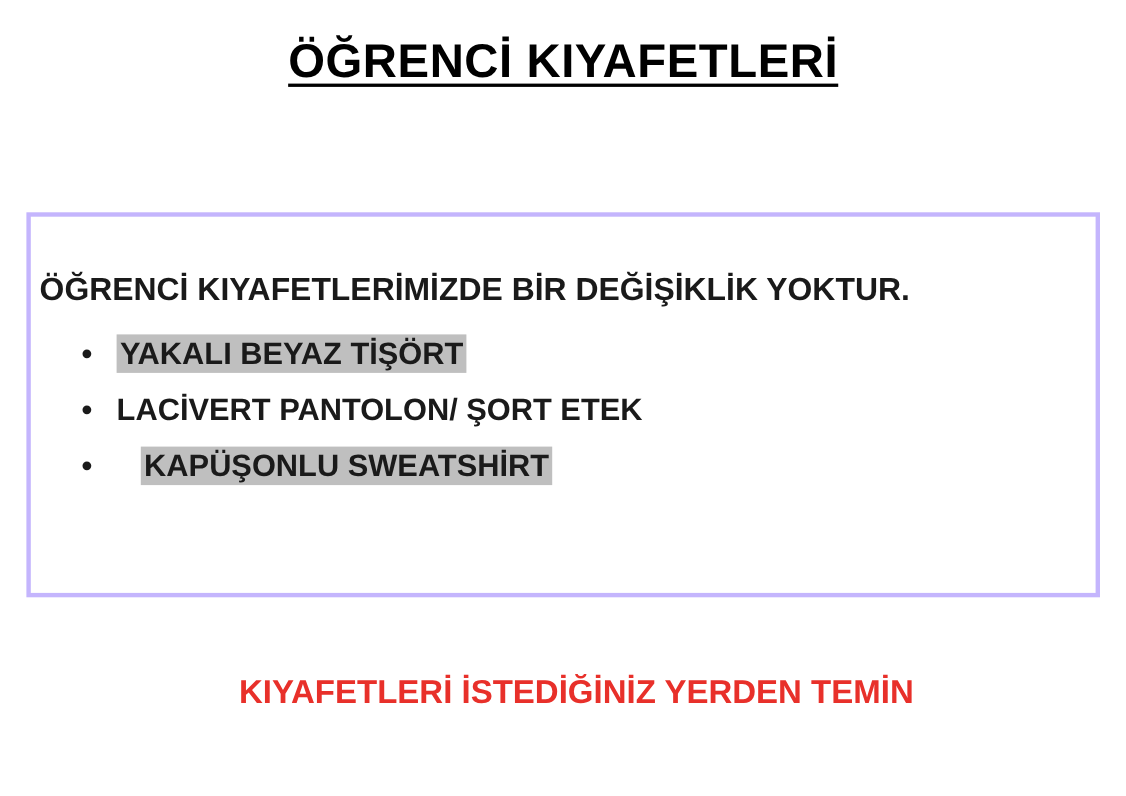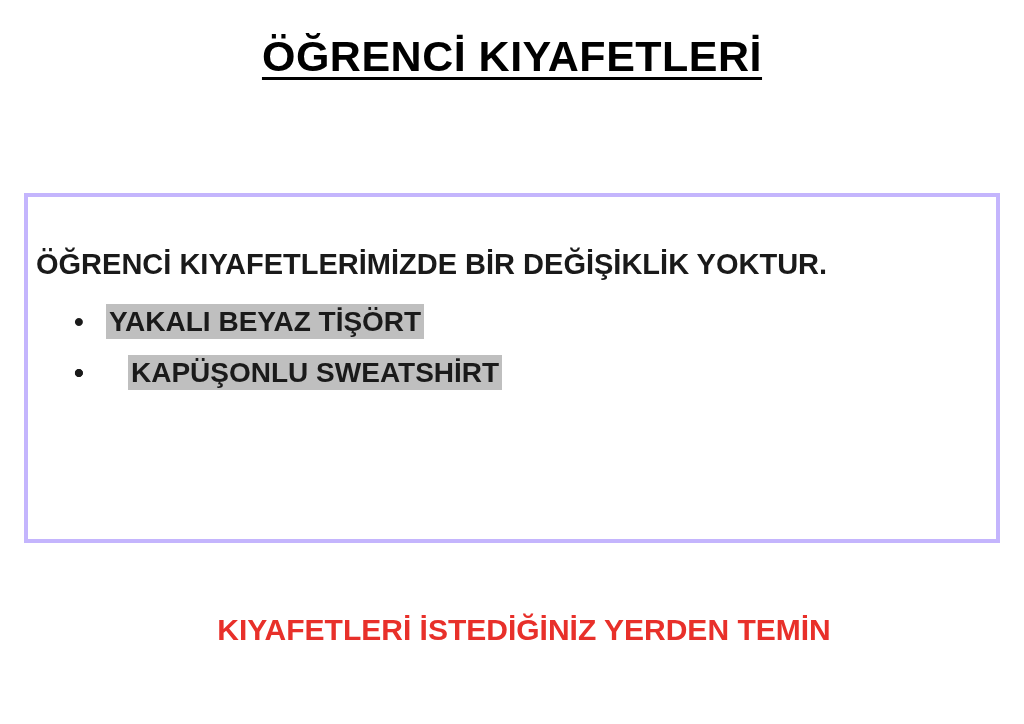--- a/index.html
+++ b/index.html
@@ -106,20 +106,21 @@
 
     <ul class="items">
 
       <li>
         <span class="bullet">•</span>
         <span class="hl">YAKALI BEYAZ TİŞÖRT</span>
       </li>
 
       <li>
         <span class="bullet">•</span>
+        <span>LACİVERT PANTOLON/ ŞORT ETEK</span>
       </li>
 
       <li>
         <span class="bullet">•</span>
         <span class="second-line"><span class="hl">KAPÜŞONLU SWEATSHİRT</span></span>
       </li>
 
     </ul>
   </div>
 

